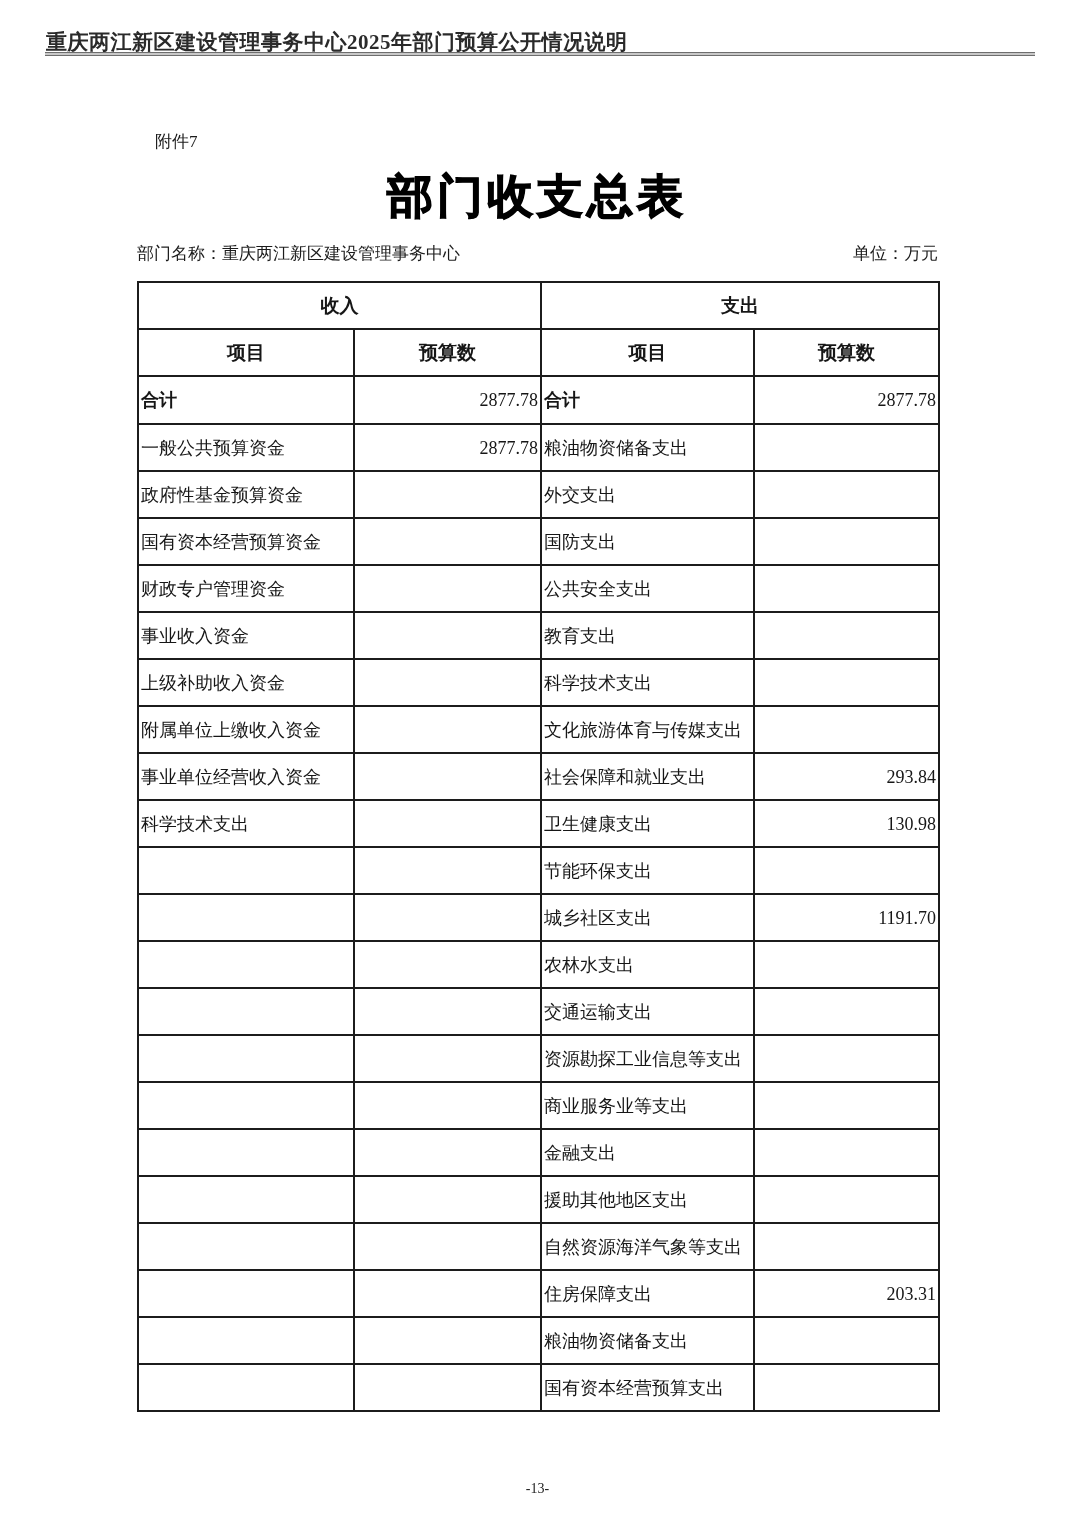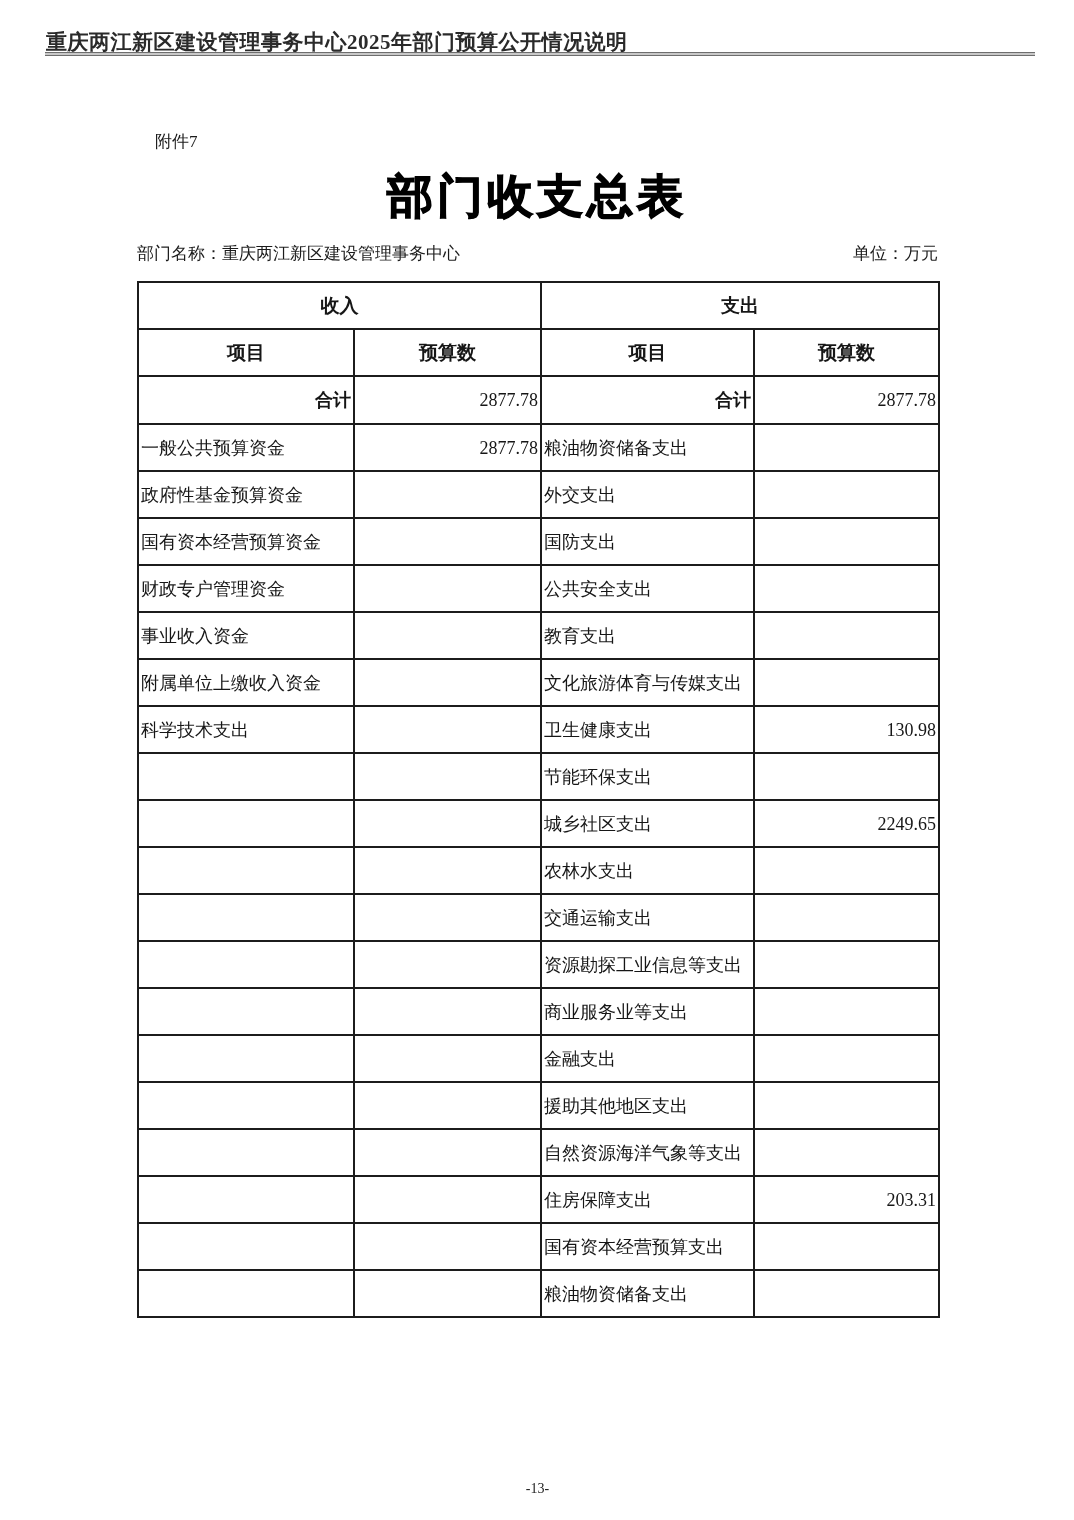--- a/index.html
+++ b/index.html
@@ -101,21 +101,21 @@
     text-align: left;
     padding-left: 6px;
     padding-right: 14px;
   }
   td.value {
     text-align: right;
     padding-right: 3px;
     padding-left: 2px;
   }
   td.total-label {
-    text-align: right;
+    text-align: left;
     font-weight: bold;
     border-radius: 22px;
   }
   .page-number {
     position: absolute;
     left: 137px;
     top: 1481px;
     width: 801px;
     text-align: center;
     font-size: 14px;
@@ -190,42 +190,54 @@
           <td class="item">公共安全支出</td>
           <td class="value"></td>
         </tr>
         <tr>
           <td class="item">事业收入资金</td>
           <td class="value"></td>
           <td class="item">教育支出</td>
           <td class="value"></td>
         </tr>
         <tr>
+          <td class="item">上级补助收入资金</td>
+          <td class="value"></td>
+          <td class="item">科学技术支出</td>
+          <td class="value"></td>
+        </tr>
+        <tr>
           <td class="item">附属单位上缴收入资金</td>
           <td class="value"></td>
           <td class="item">文化旅游体育与传媒支出</td>
           <td class="value"></td>
+        </tr>
+        <tr>
+          <td class="item">事业单位经营收入资金</td>
+          <td class="value"></td>
+          <td class="item">社会保障和就业支出</td>
+          <td class="value">293.84</td>
         </tr>
         <tr>
           <td class="item">科学技术支出</td>
           <td class="value"></td>
           <td class="item">卫生健康支出</td>
           <td class="value">130.98</td>
         </tr>
         <tr>
           <td class="item"></td>
           <td class="value"></td>
           <td class="item">节能环保支出</td>
           <td class="value"></td>
         </tr>
         <tr>
           <td class="item"></td>
           <td class="value"></td>
           <td class="item">城乡社区支出</td>
-          <td class="value">2249.65</td>
+          <td class="value">1191.70</td>
         </tr>
         <tr>
           <td class="item"></td>
           <td class="value"></td>
           <td class="item">农林水支出</td>
           <td class="value"></td>
         </tr>
         <tr>
           <td class="item"></td>
           <td class="value"></td>
@@ -264,27 +276,27 @@
         </tr>
         <tr>
           <td class="item"></td>
           <td class="value"></td>
           <td class="item">住房保障支出</td>
           <td class="value">203.31</td>
         </tr>
         <tr>
           <td class="item"></td>
           <td class="value"></td>
+          <td class="item">粮油物资储备支出</td>
+          <td class="value"></td>
+        </tr>
+        <tr>
+          <td class="item"></td>
+          <td class="value"></td>
           <td class="item">国有资本经营预算支出</td>
-          <td class="value"></td>
-        </tr>
-        <tr>
-          <td class="item"></td>
-          <td class="value"></td>
-          <td class="item">粮油物资储备支出</td>
           <td class="value"></td>
         </tr>
       </tbody>
   </table>
 
   <div class="page-number">-13-</div>
 
 </div>
 
 </body></html>

